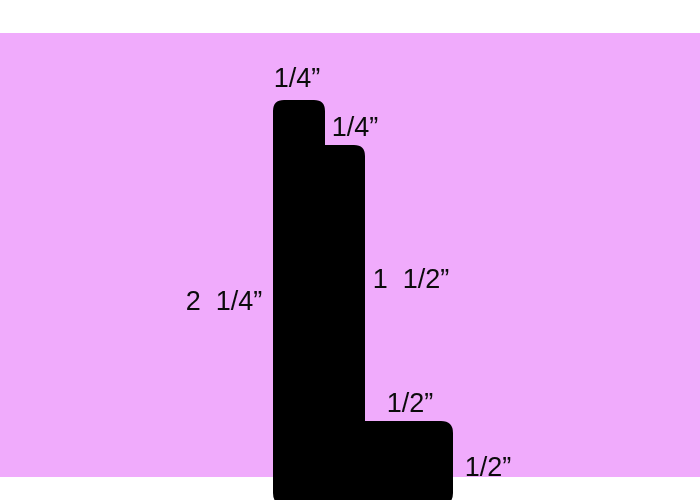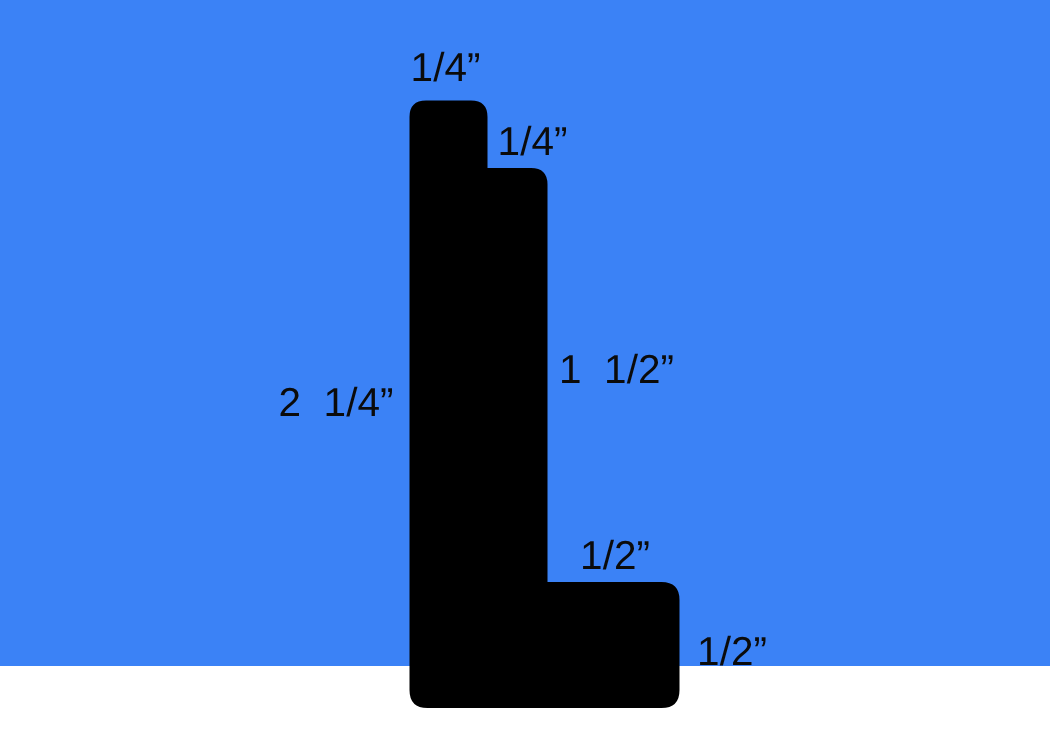--- a/index.html
+++ b/index.html
@@ -10,21 +10,22 @@
     width: 700px;
     height: 500px;
     background: #ffffff;
     overflow: hidden;
     font-family: "Liberation Sans", sans-serif;
   }
   .canvas {
     position: relative;
     width: 700px;
     height: 444px;
-    background: #3b82f6;
+    background: #f0abfc;
+    margin-top: 33px;
   }
   svg text {
     font-family: "Liberation Sans", "DejaVu Sans", sans-serif;
     font-size: 27px;
     font-weight: 400;
     fill: #0b0b0b;
   }
 </style>
 </head>
 <body>

